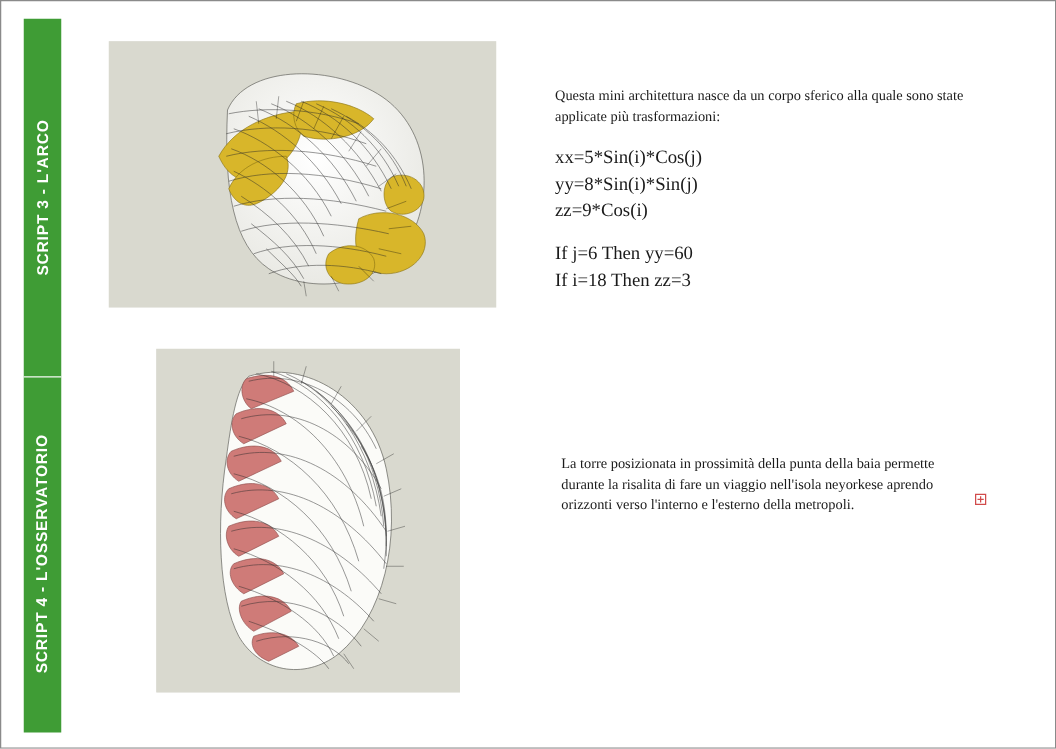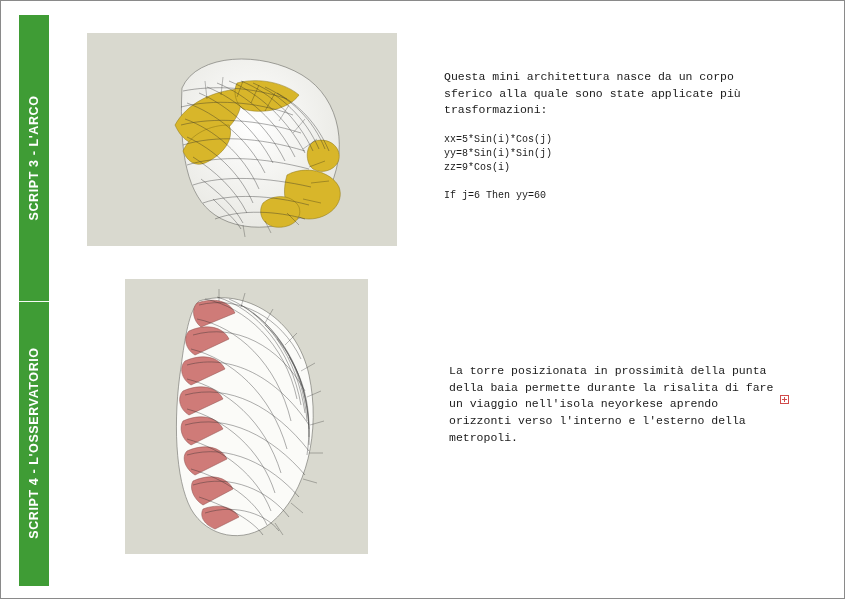--- a/index.html
+++ b/index.html
@@ -74,27 +74,27 @@
     width: 243px;
     height: 275px;
   }
   .fig svg { display: block; width: 100%; height: 100%; }
   
   .textblock {
     position: absolute;
     color: #1a1a1a;
     font-size: 11.5px;
     line-height: 1.45;
-    font-family: Liberation Mono, monospace;
+    font-family: Liberation Serif, serif;
   }
   #text-top { left: 443px; top: 68px; width: 330px; }
   #text-bottom { left: 448px; top: 362px; width: 335px; }
   .code-block {
     margin-top: 14px;
-    font-size: 10px;
+    font-size: 15px;
     line-height: 1.42;
   }
   .code-block .grp { margin-bottom: 13px; }
   .code-line { white-space: pre; }
   
   #marker-plus {
     position: absolute;
     left: 779px;
     top: 394px;
     width: 9px;
@@ -256,20 +256,21 @@
   <div class="textblock" id="text-top">
     <div>Questa mini architettura nasce da un corpo sferico alla quale sono state applicate più trasformazioni:</div>
     <div class="code-block">
       <div class="grp">
         <div class="code-line">xx=5*Sin(i)*Cos(j)</div>
         <div class="code-line">yy=8*Sin(i)*Sin(j)</div>
         <div class="code-line">zz=9*Cos(i)</div>
       </div>
       <div class="grp">
         <div class="code-line">If j=6 Then yy=60</div>
+        <div class="code-line">If i=18 Then zz=3</div>
       </div>
     </div>
   </div>
 
   <div class="textblock" id="text-bottom">
     <div>La torre posizionata in prossimità della punta della baia permette durante la risalita di fare un viaggio nell'isola neyorkese aprendo orizzonti verso l'interno e l'esterno della metropoli.</div>
   </div>
 
   <div id="marker-plus"></div>
 

